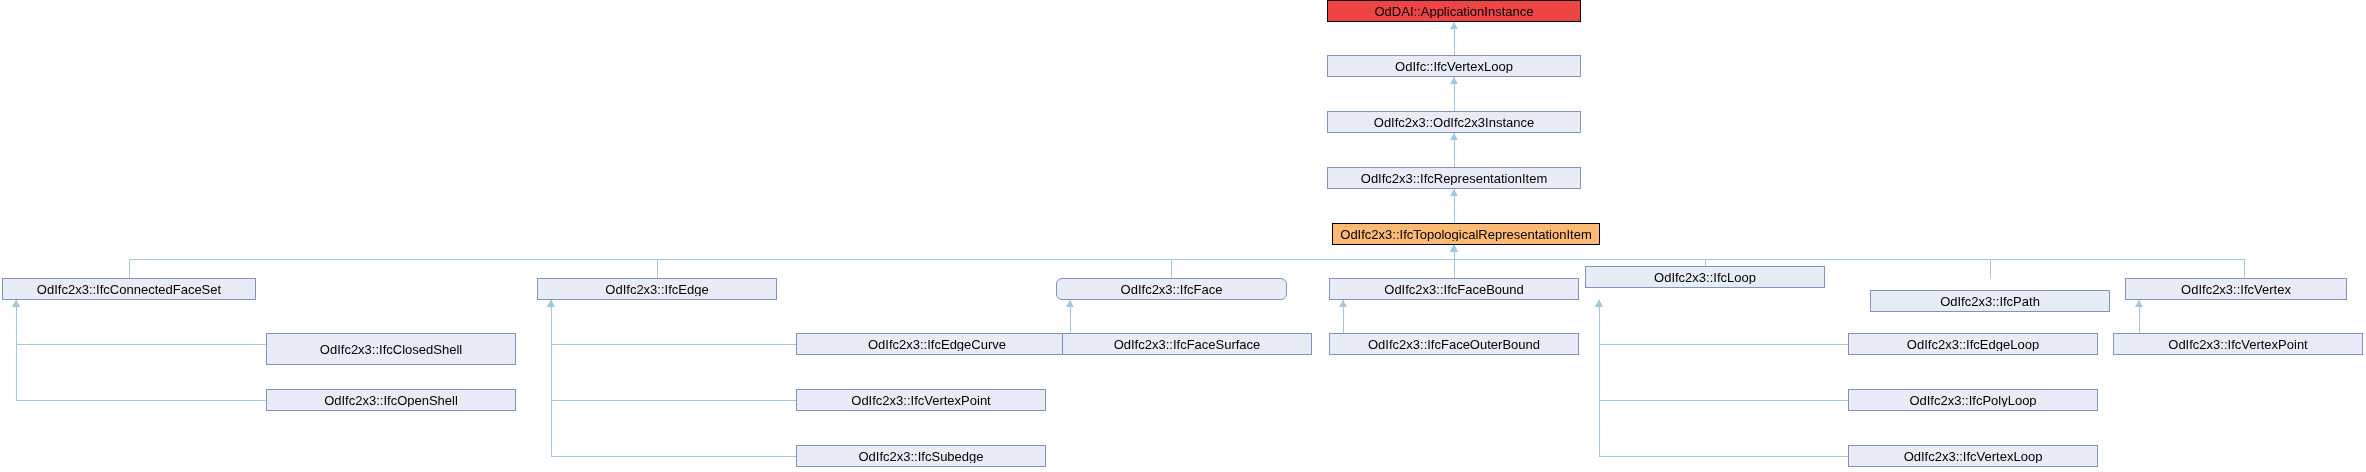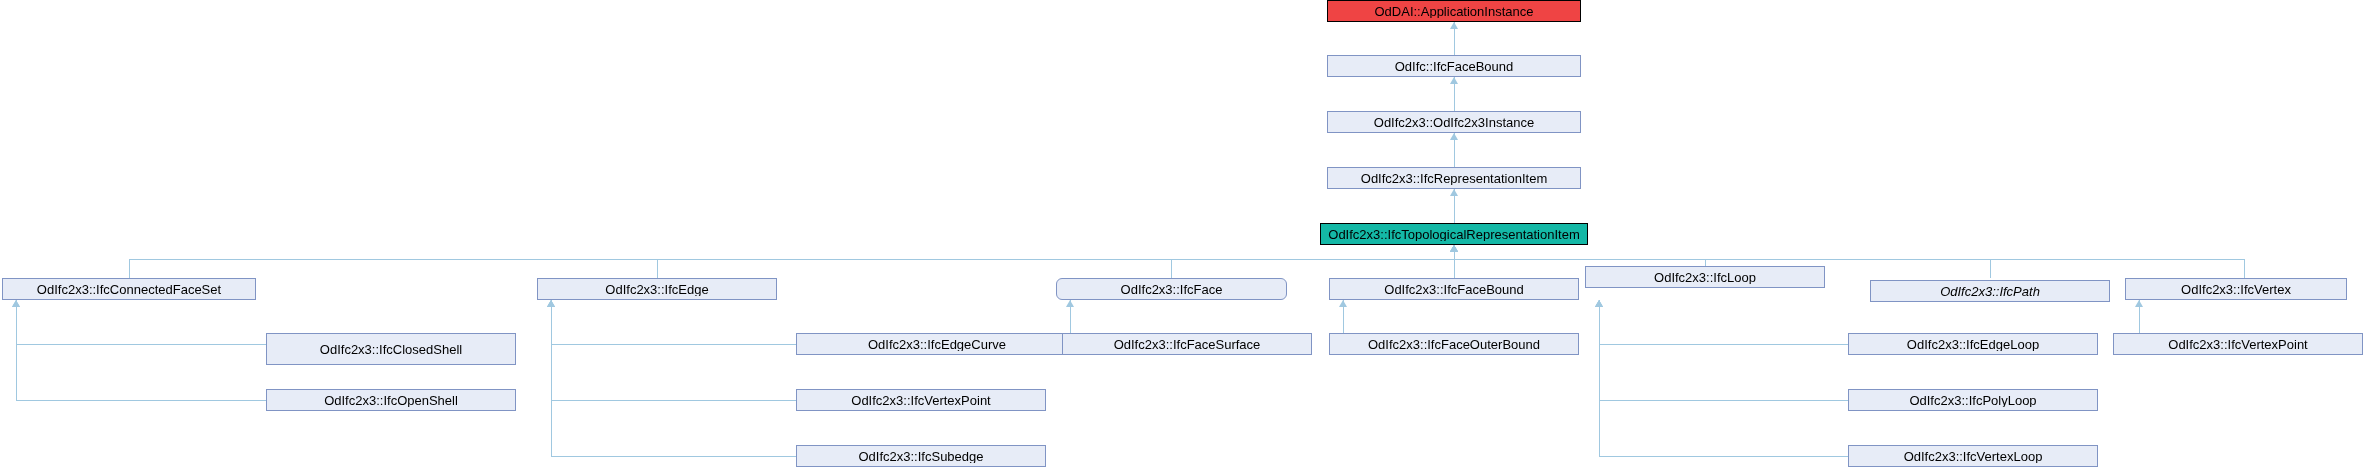--- a/index.html
+++ b/index.html
@@ -37,22 +37,23 @@
   }
   .node-plain {
     background: #e7ecf7;
     border: 1px solid #8094c4;
   }
   .node-root {
     background: #ef4444;
     border: 1px solid #000000;
   }
   .node-current {
-    background: #14b8a6;
+    background: #fdba74;
     border: 1px solid #000000;
+    margin-left: 12px;
   }
   .node-label {
     display: block;
     padding: 0 4px;
     overflow: hidden;
     text-overflow: clip;
   }
 </style>
 </head>
 <body>
@@ -129,21 +130,21 @@
       <line x1="2139" y1="300" x2="2139" y2="344" stroke="#a0c8e0" stroke-width="1" shape-rendering="crispEdges"></line>
       <line x1="2139" y1="344" x2="2113" y2="344" stroke="#a0c8e0" stroke-width="1" shape-rendering="crispEdges"></line>
       <polygon points="2135,307 2143,307 2139,300" fill="#a0c8e0"></polygon>
     </svg>
 
   <div id="nodes">
       <div class="node node-root" style="left: 1327px; top: 0px; width: 254px; height: 22px;">
         <span class="node-label">OdDAI::ApplicationInstance</span>
       </div>
       <div class="node node-plain" style="left: 1327px; top: 55px; width: 254px; height: 22px;">
-        <span class="node-label">OdIfc::IfcFaceBound</span>
+        <span class="node-label">OdIfc::IfcVertexLoop</span>
       </div>
       <div class="node node-plain" style="left: 1327px; top: 111px; width: 254px; height: 22px;">
         <span class="node-label">OdIfc2x3::OdIfc2x3Instance</span>
       </div>
       <div class="node node-plain" style="left: 1327px; top: 167px; width: 254px; height: 22px;">
         <span class="node-label">OdIfc2x3::IfcRepresentationItem</span>
       </div>
       <div class="node node-current" style="left: 1320px; top: 223px; width: 268px; height: 22px;">
         <span class="node-label">OdIfc2x3::IfcTopologicalRepresentationItem</span>
       </div>
@@ -155,21 +156,21 @@
       </div>
       <div class="node node-plain" style="left: 1056px; top: 278px; width: 231px; height: 22px; border-radius: 6px;">
         <span class="node-label">OdIfc2x3::IfcFace</span>
       </div>
       <div class="node node-plain" style="left: 1329px; top: 278px; width: 250px; height: 22px;">
         <span class="node-label">OdIfc2x3::IfcFaceBound</span>
       </div>
       <div class="node node-plain" style="left: 1585px; top: 266px; width: 240px; height: 22px;">
         <span class="node-label">OdIfc2x3::IfcLoop</span>
       </div>
-      <div class="node node-plain" style="left: 1870px; top: 280px; width: 240px; height: 22px; font-style: italic;">
+      <div class="node node-plain" style="left: 1870px; top: 290px; width: 240px; height: 22px;">
         <span class="node-label">OdIfc2x3::IfcPath</span>
       </div>
       <div class="node node-plain" style="left: 2125px; top: 278px; width: 222px; height: 22px;">
         <span class="node-label">OdIfc2x3::IfcVertex</span>
       </div>
       <div class="node node-plain" style="left: 266px; top: 333px; width: 250px; height: 32px;">
         <span class="node-label">OdIfc2x3::IfcClosedShell</span>
       </div>
       <div class="node node-plain" style="left: 796px; top: 333px; width: 282px; height: 22px;">
         <span class="node-label">OdIfc2x3::IfcEdgeCurve</span>

